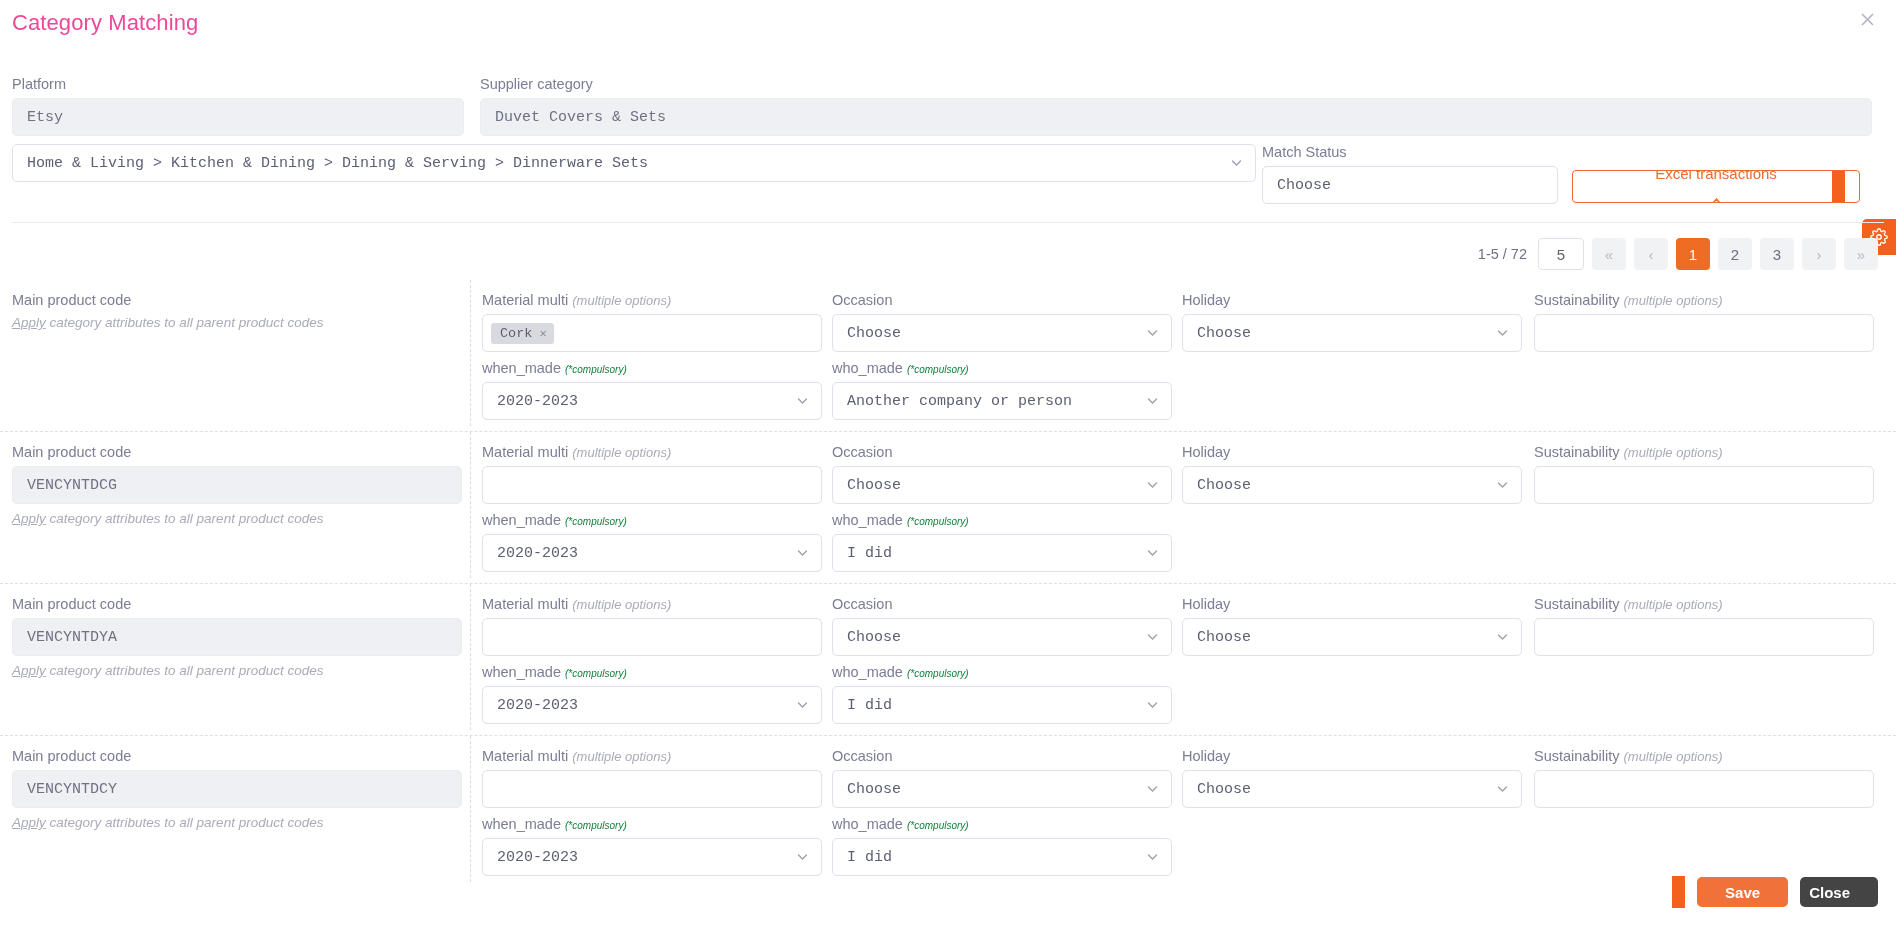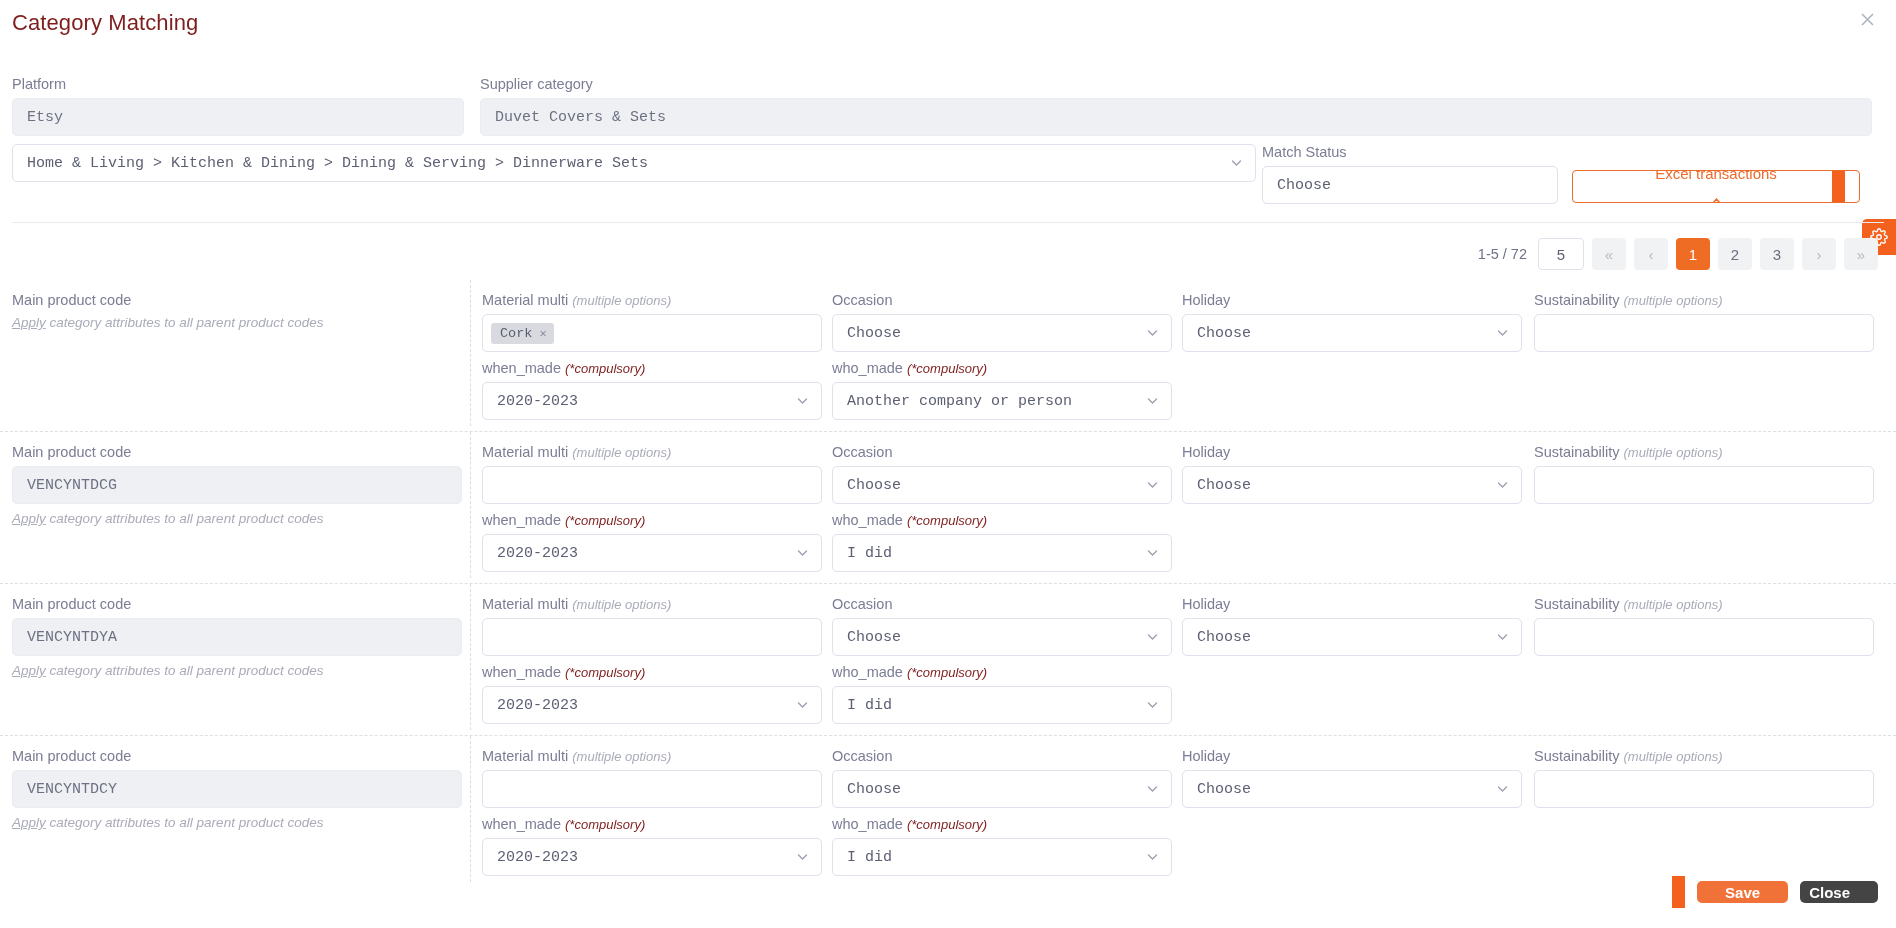--- a/index.html
+++ b/index.html
@@ -8,21 +8,21 @@
     background: #ffffff;
     font-family: "Liberation Sans", sans-serif;
     color: #6b6d84;
     overflow: hidden;
   }
   .page { position: relative; width: 1896px; height: 928px; }
 
   
   .modal-title {
     position: absolute; left: 12px; top: 10px;
-    font-size: 22px; color: #7f1d1d; font-weight: 400;
+    font-size: 22px; color: #ec4899; font-weight: 400;
     letter-spacing: .1px;
   }
   .close-x {
     position: absolute; right: 18px; top: 10px;
     width: 22px; height: 22px; line-height: 22px;
     text-align: center; color: #b8bac9; font-size: 17px;
     cursor: pointer;
   }
 
   
@@ -115,35 +115,35 @@
   .c-sus  { left: 1534px;top: 12px;  width: 340px; }
   .c-when { left: 482px; top: 80px;  width: 340px; }
   .c-who  { left: 832px; top: 80px;  width: 340px; }
 
   .apply-note {
     margin-top: 7px; font-size: 13.5px; font-style: italic;
     color: #a9abb8;
   }
   .apply-note .lk { text-decoration: underline; cursor: pointer; }
   .hint { font-style: italic; color: #a9abb8; font-size: 13px; }
-  .req  { font-style: italic; color: #7f1d1d; font-size: 13px; }
+  .req  { font-style: italic; color: #15803d; font-size: 10px; }
 
   .tag {
     background: #d8dae0; color: #5a5d6e; font-size: 13.5px;
     border-radius: 3px; padding: 3px 7px 3px 9px;
     display: inline-flex; align-items: center; gap: 7px;
   }
   .tag .x { color: #8a8d9c; font-size: 12px; cursor: pointer; }
   .inp.tags { padding: 0 8px; }
 
   
   .footer { position: absolute; right: 18px; bottom: 20px; display: flex; align-items: center; gap: 12px; }
   .mini-slab { width: 13px; height: 32px; background: #f4601e; }
   .btn {
-    height: 22px; border-radius: 5px; border: none; cursor: pointer;
+    height: 30px; border-radius: 5px; border: none; cursor: pointer;
     font-size: 15px; color: #fff; padding: 0 28px;
     font-family: "Liberation Sans", sans-serif; font-weight: 700;
   }
   .btn.save  { background: #f07239; }
   .btn.close { background: #444444; padding-left: 9px; }
 </style>
 </head>
 <body>
 
 <div class="page">

